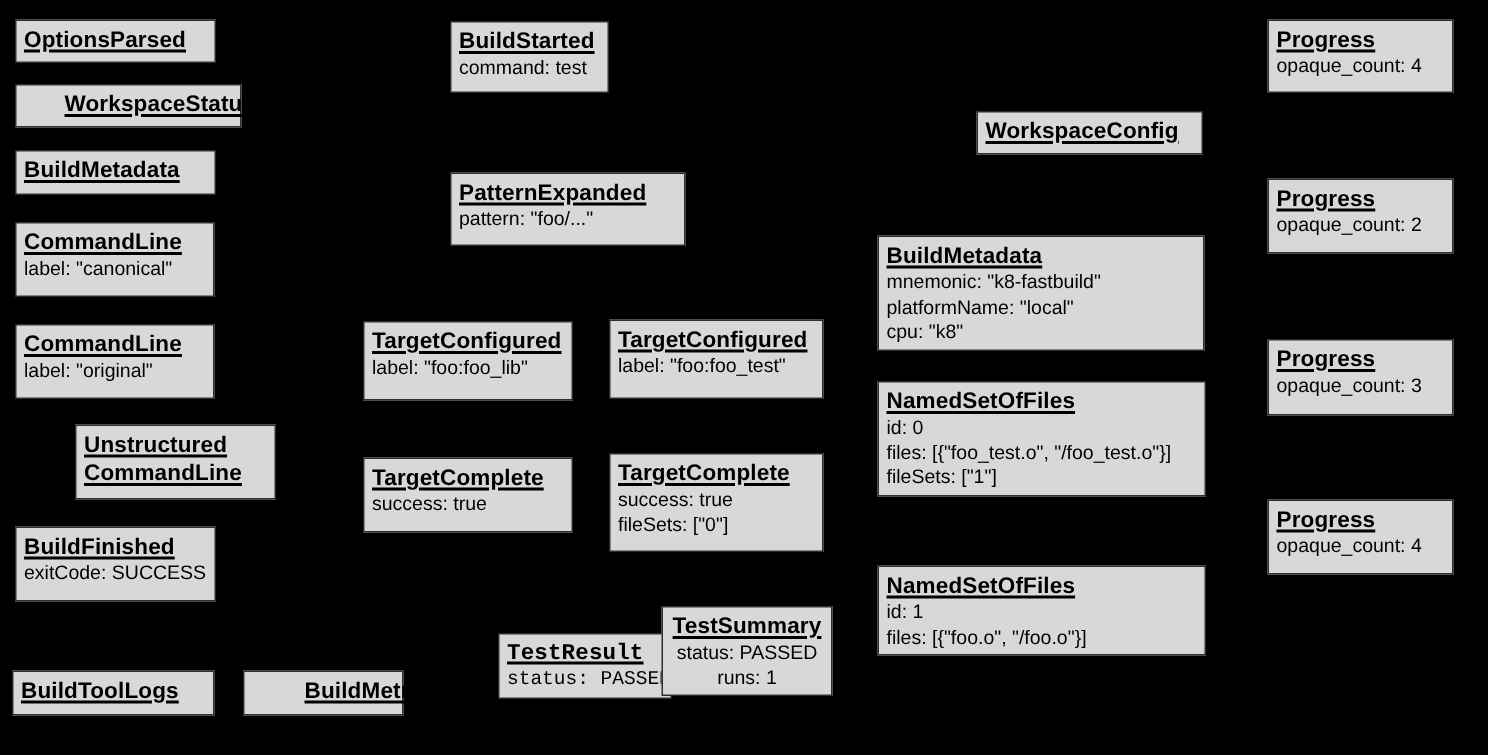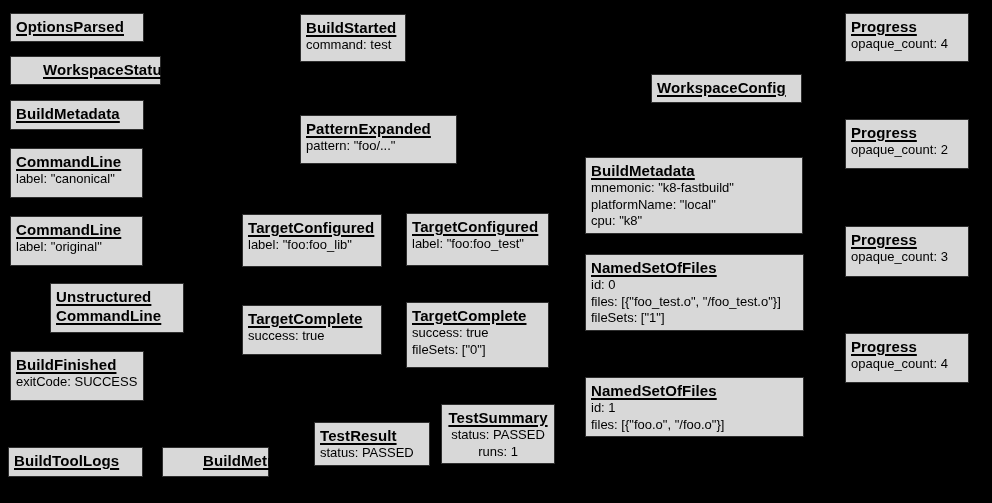--- a/index.html
+++ b/index.html
@@ -84,21 +84,21 @@
   <div class="node-line">pattern: "foo/..."</div>
     </div>
     <div class="node" style="left: 242px; top: 214px; width: 140px; min-height: 53px;">
     <div class="node-title">TargetConfigured</div>
   <div class="node-line">label: "foo:foo_lib"</div>
     </div>
     <div class="node" style="left: 242px; top: 305px; width: 140px; min-height: 50px;">
     <div class="node-title">TargetComplete</div>
   <div class="node-line">success: true</div>
     </div>
-    <div class="node" style="left: 314px; top: 422px; width: 116px; min-height: 43px;">
+    <div class="node" style="left: 332px; top: 422px; width: 116px; min-height: 43px; font-family: Liberation Mono, monospace;">
     <div class="node-title">TestResult</div>
   <div class="node-line">status: PASSED</div>
     </div>
     <div class="node" style="left: 406px; top: 213px; width: 143px; min-height: 53px;">
     <div class="node-title">TargetConfigured</div>
   <div class="node-line">label: "foo:foo_test"</div>
     </div>
     <div class="node" style="left: 406px; top: 302px; width: 143px; min-height: 66px;">
     <div class="node-title">TargetComplete</div>
   <div class="node-line">success: true</div>

